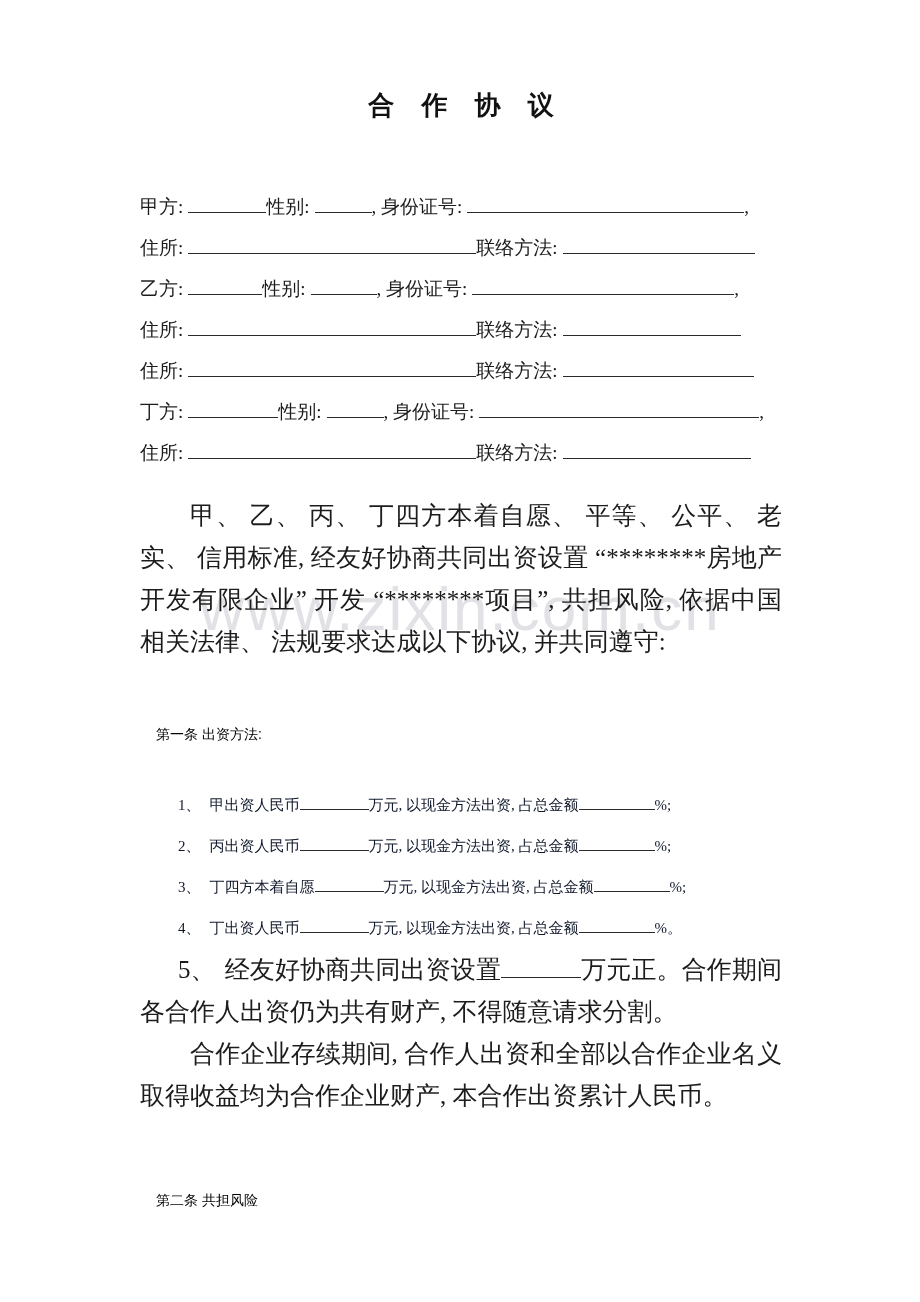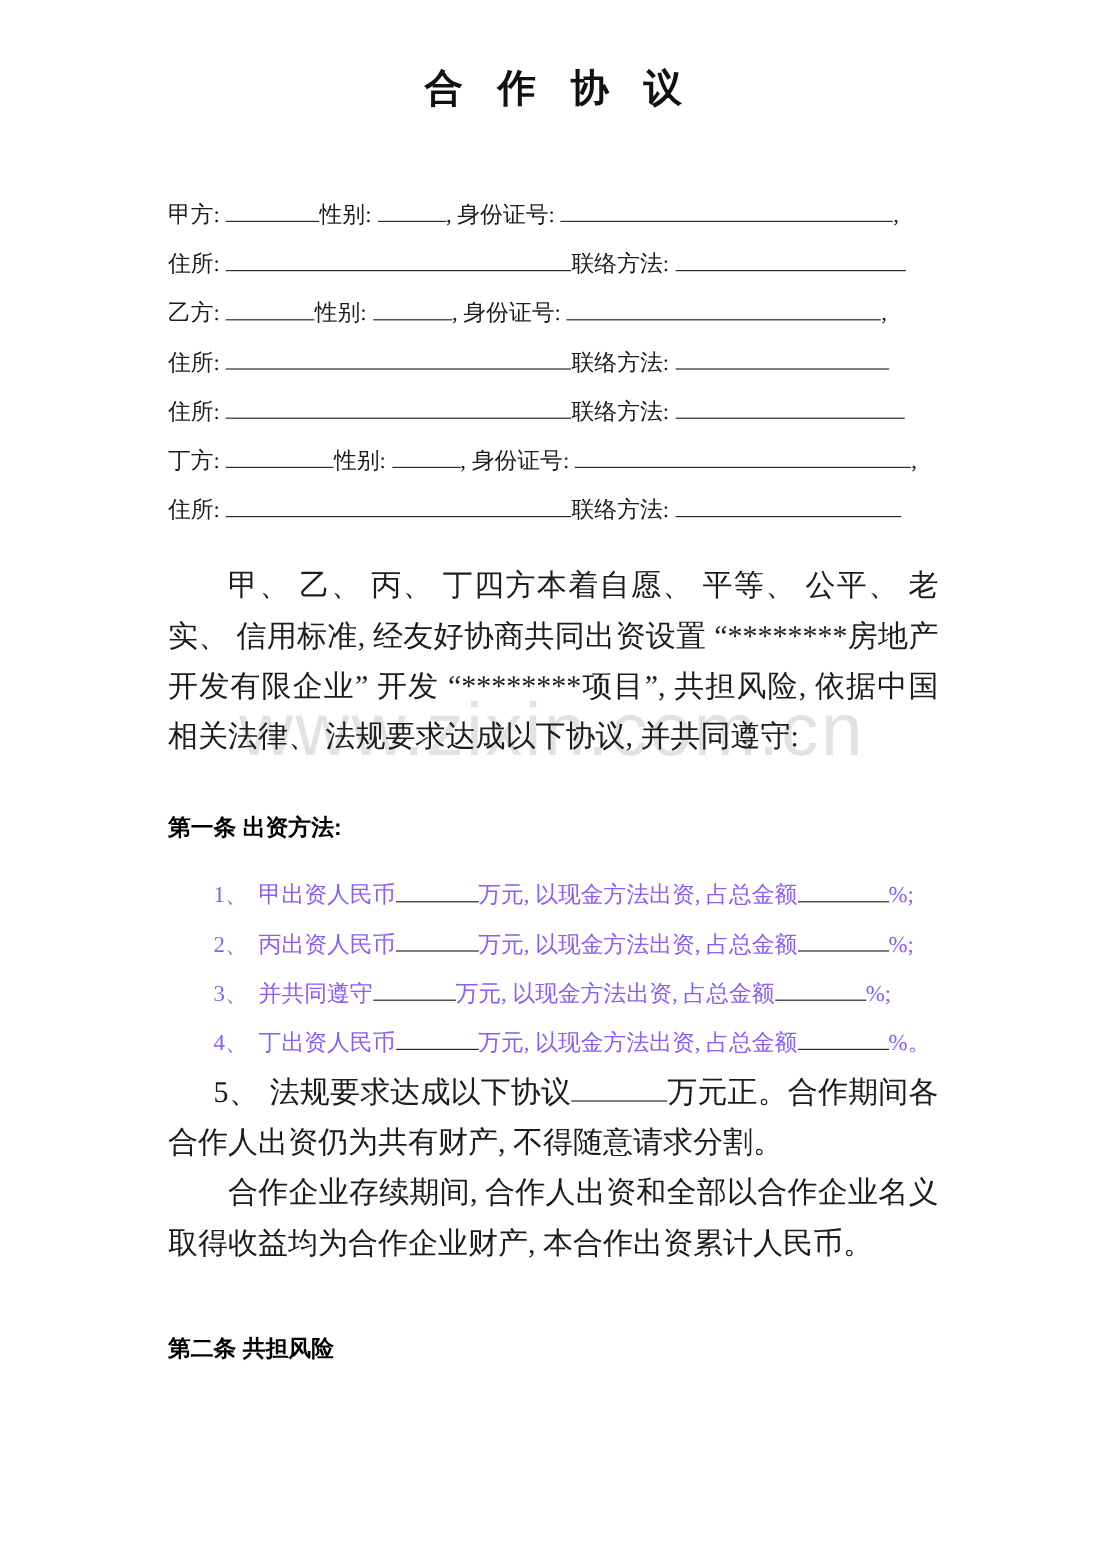--- a/index.html
+++ b/index.html
@@ -45,25 +45,25 @@
   .content {
     position: absolute;
     left: 140px;
     top: 0;
     width: 642px;
     z-index: 2;
   }
 
   .doc-title {
     text-align: center;
-    font-size: 32px;
+    font-size: 26px;
     font-weight: bold;
     letter-spacing: 10px;
     margin: 0;
-    padding-top: 52px;
+    padding-top: 88px;
     font-family: "Liberation Sans", "DejaVu Sans", sans-serif;
     color: #111;
     text-indent: 10px;
   }
 
   .party-block {
     margin-top: 63px;
     font-family: Liberation Serif, serif;
   }
 
@@ -89,34 +89,34 @@
     font-size: 25px;
     line-height: 42px;
     margin: 0;
     text-align: justify;
     text-justify: inter-ideograph;
     color: #1c1c1c;
   }
   .para.indent { text-indent: 2em; }
 
   .section-head {
-    font-size: 19px;
+    font-size: 14px;
     line-height: 42px;
-    font-weight: bold;
+    font-weight: normal;
     font-family: "Liberation Sans", "DejaVu Sans", sans-serif;
     color: #000;
-    margin: 0;
+    margin: 16px;
   }
 
   .list-item {
-    font-size: 19px;
+    font-size: 15px;
     line-height: 41px;
     white-space: nowrap;
     padding-left: 38px;
-    color: #8b5cf6;
+    color: #0f172a;
   }
   .list-item .num { margin-right: 9px; }
 
   .spacer-22 { height: 22px; }
   .spacer-14 { height: 14px; }
   .spacer-34 { height: 34px; }
   .spacer-46 { height: 46px; }
 </style>
 </head>
 <body>
@@ -170,28 +170,28 @@
 
     <div class="list-item">
       <span class="num">1、</span><span>甲出资人民币</span><span class="blank" style="width:69px"></span><span>万元, 以现金方法出资, 占总金额</span><span class="blank" style="width:76px"></span><span>%;</span>
     </div>
 
     <div class="list-item">
       <span class="num">2、</span><span>丙出资人民币</span><span class="blank" style="width:69px"></span><span>万元, 以现金方法出资, 占总金额</span><span class="blank" style="width:76px"></span><span>%;</span>
     </div>
 
     <div class="list-item">
-      <span class="num">3、</span><span>并共同遵守</span><span class="blank" style="width:69px"></span><span>万元, 以现金方法出资, 占总金额</span><span class="blank" style="width:76px"></span><span>%;</span>
+      <span class="num">3、</span><span>丁四方本着自愿</span><span class="blank" style="width:69px"></span><span>万元, 以现金方法出资, 占总金额</span><span class="blank" style="width:76px"></span><span>%;</span>
     </div>
 
     <div class="list-item">
       <span class="num">4、</span><span>丁出资人民币</span><span class="blank" style="width:69px"></span><span>万元, 以现金方法出资, 占总金额</span><span class="blank" style="width:76px"></span><span>%。</span>
     </div>
 
-    <p class="para" style="text-indent:38px"><span class="num" style="margin-right:9px">5、</span><span>法规要求达成以下协议</span><span class="blank" style="width:80px"></span><span>万元正。合作期间各合作人出资仍为共有财产, 不得随意请求分割。</span></p>
+    <p class="para" style="text-indent:38px"><span class="num" style="margin-right:9px">5、</span><span>经友好协商共同出资设置</span><span class="blank" style="width:80px"></span><span>万元正。合作期间各合作人出资仍为共有财产, 不得随意请求分割。</span></p>
 
     <p class="para indent">合作企业存续期间, 合作人出资和全部以合作企业名义取得收益均为合作企业财产, 本合作出资累计人民币。</p>
 
     <div class="spacer-46"></div>
 
     <div class="section-head">第二条  共担风险</div>
 
   </div>
 </div>
 

